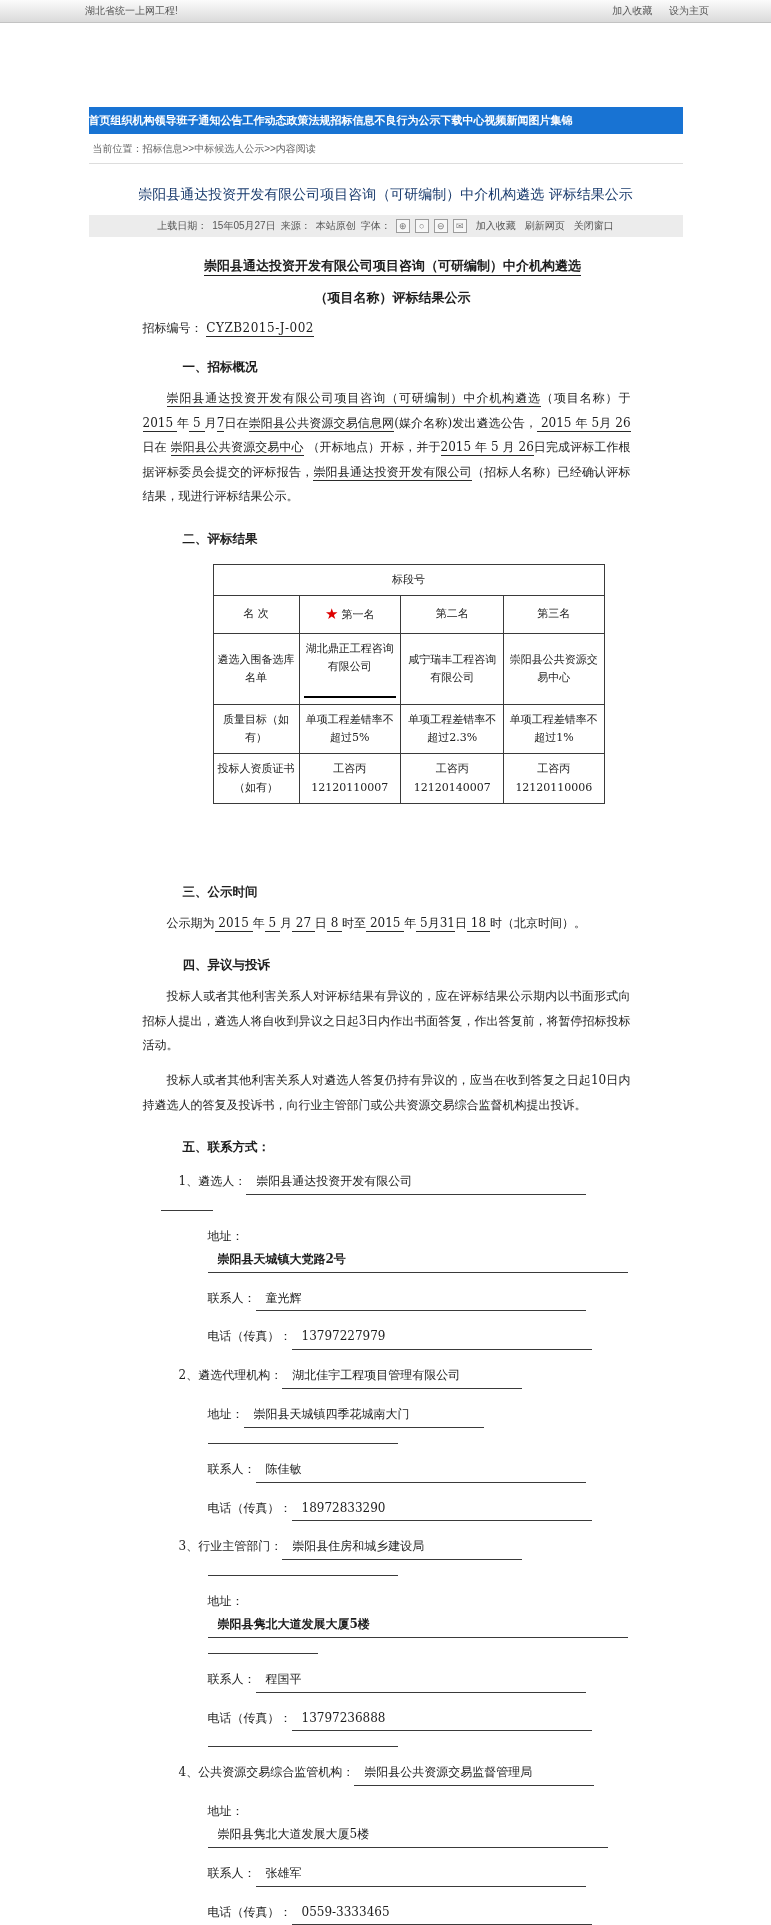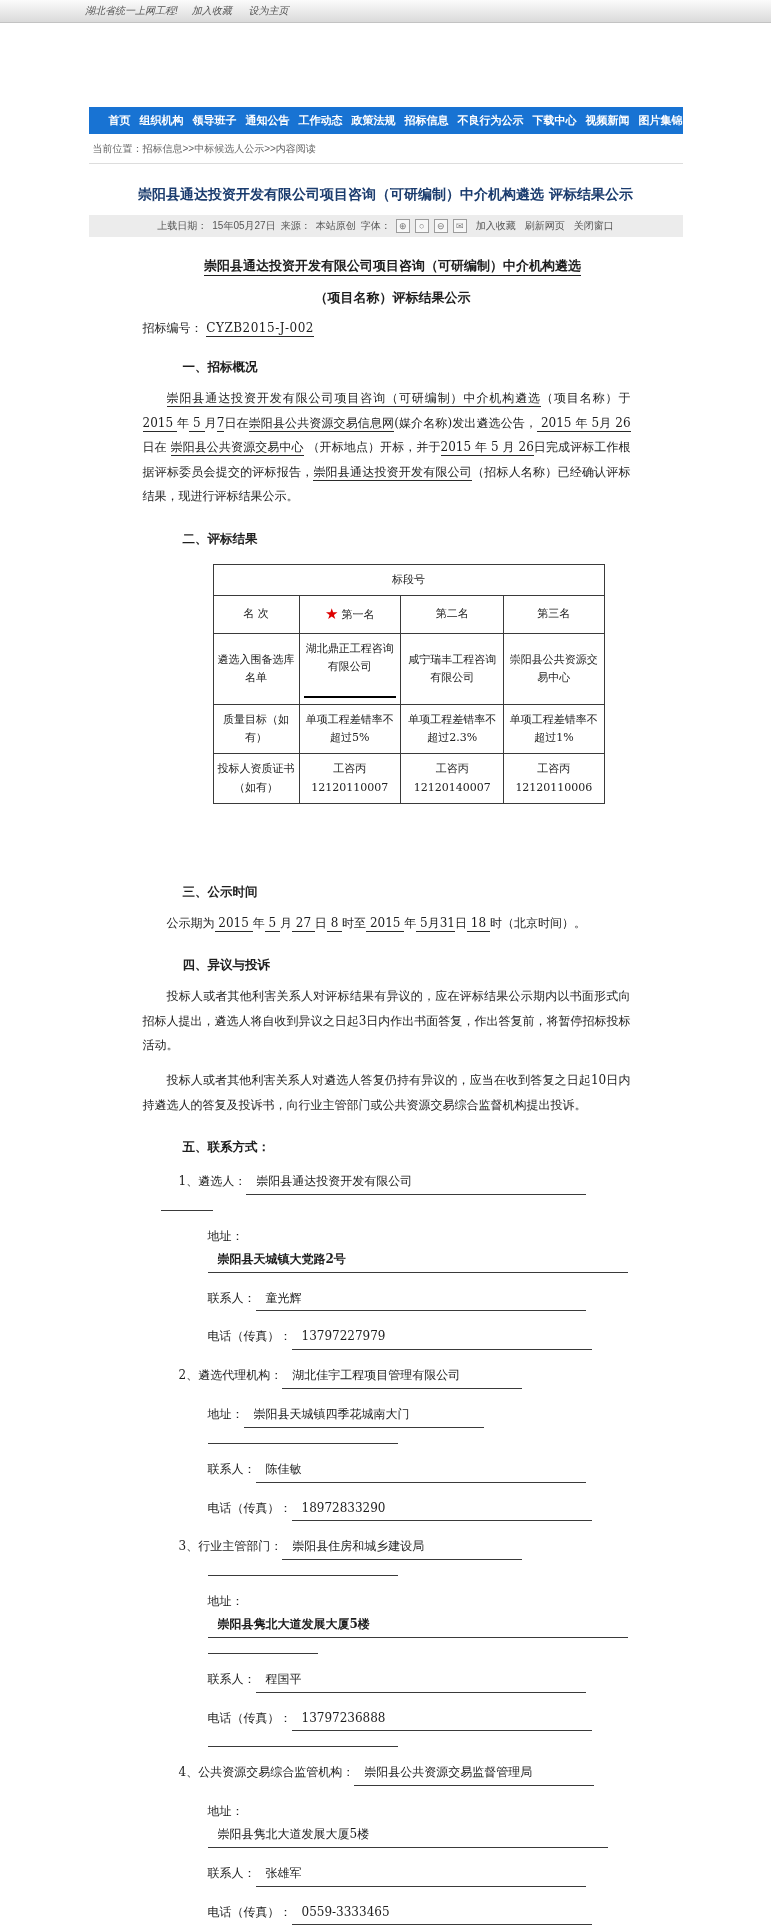--- a/index.html
+++ b/index.html
@@ -8,51 +8,50 @@
     width: 771px;
     background: #ffffff;
     font-family: "Liberation Sans", sans-serif;
     color: #333;
   }
   
   .topbar {
     height: 23px;
     background: linear-gradient(#fbfbfb, #dadada);
     border-bottom: 1px solid #c3c3c3;
-    display: flex; align-items: center;
+    display: flex; justify-content: space-between; align-items: center;
     padding: 0 62px 0 85px;
-    font-size: 10px; color: #555; font-style: italic;
+    font-size: 10px; color: #555;
   }
   .topbar .links span { margin-left: 14px; cursor: pointer; }
   .top-gap { height: 84px; }
 
   
   .site { width: 594px; margin: 0 auto; }
 
   .nav {
     background: #1873d3;
     color: #fff;
-    display: flex; justify-content: flex-end; align-items: center;
-    gap: 9px;
+    display: flex; justify-content: flex-start; align-items: center;
     font-size: 11px; font-weight: bold;
     padding: 6px 0;
   }
   .nav span { white-space: nowrap; cursor: pointer; }
 
   .breadcrumb {
     font-size: 10px; color: #666;
     padding: 8px 4px 7px 4px;
     border-bottom: 1px solid #ddd;
   }
 
   .page-title {
     margin-top: 22px;
     text-align: center;
     font-family: "DejaVu Serif", serif;
-    font-weight: bold;
+    font-weight: normal;
     font-size: 14px;
     color: #1b3c6e;
   }
 
   .metabar {
     margin-top: 11px;
     background: #ececec;
     display: flex; justify-content: center; align-items: center;
     gap: 5px;
     font-size: 10px; color: #555;

